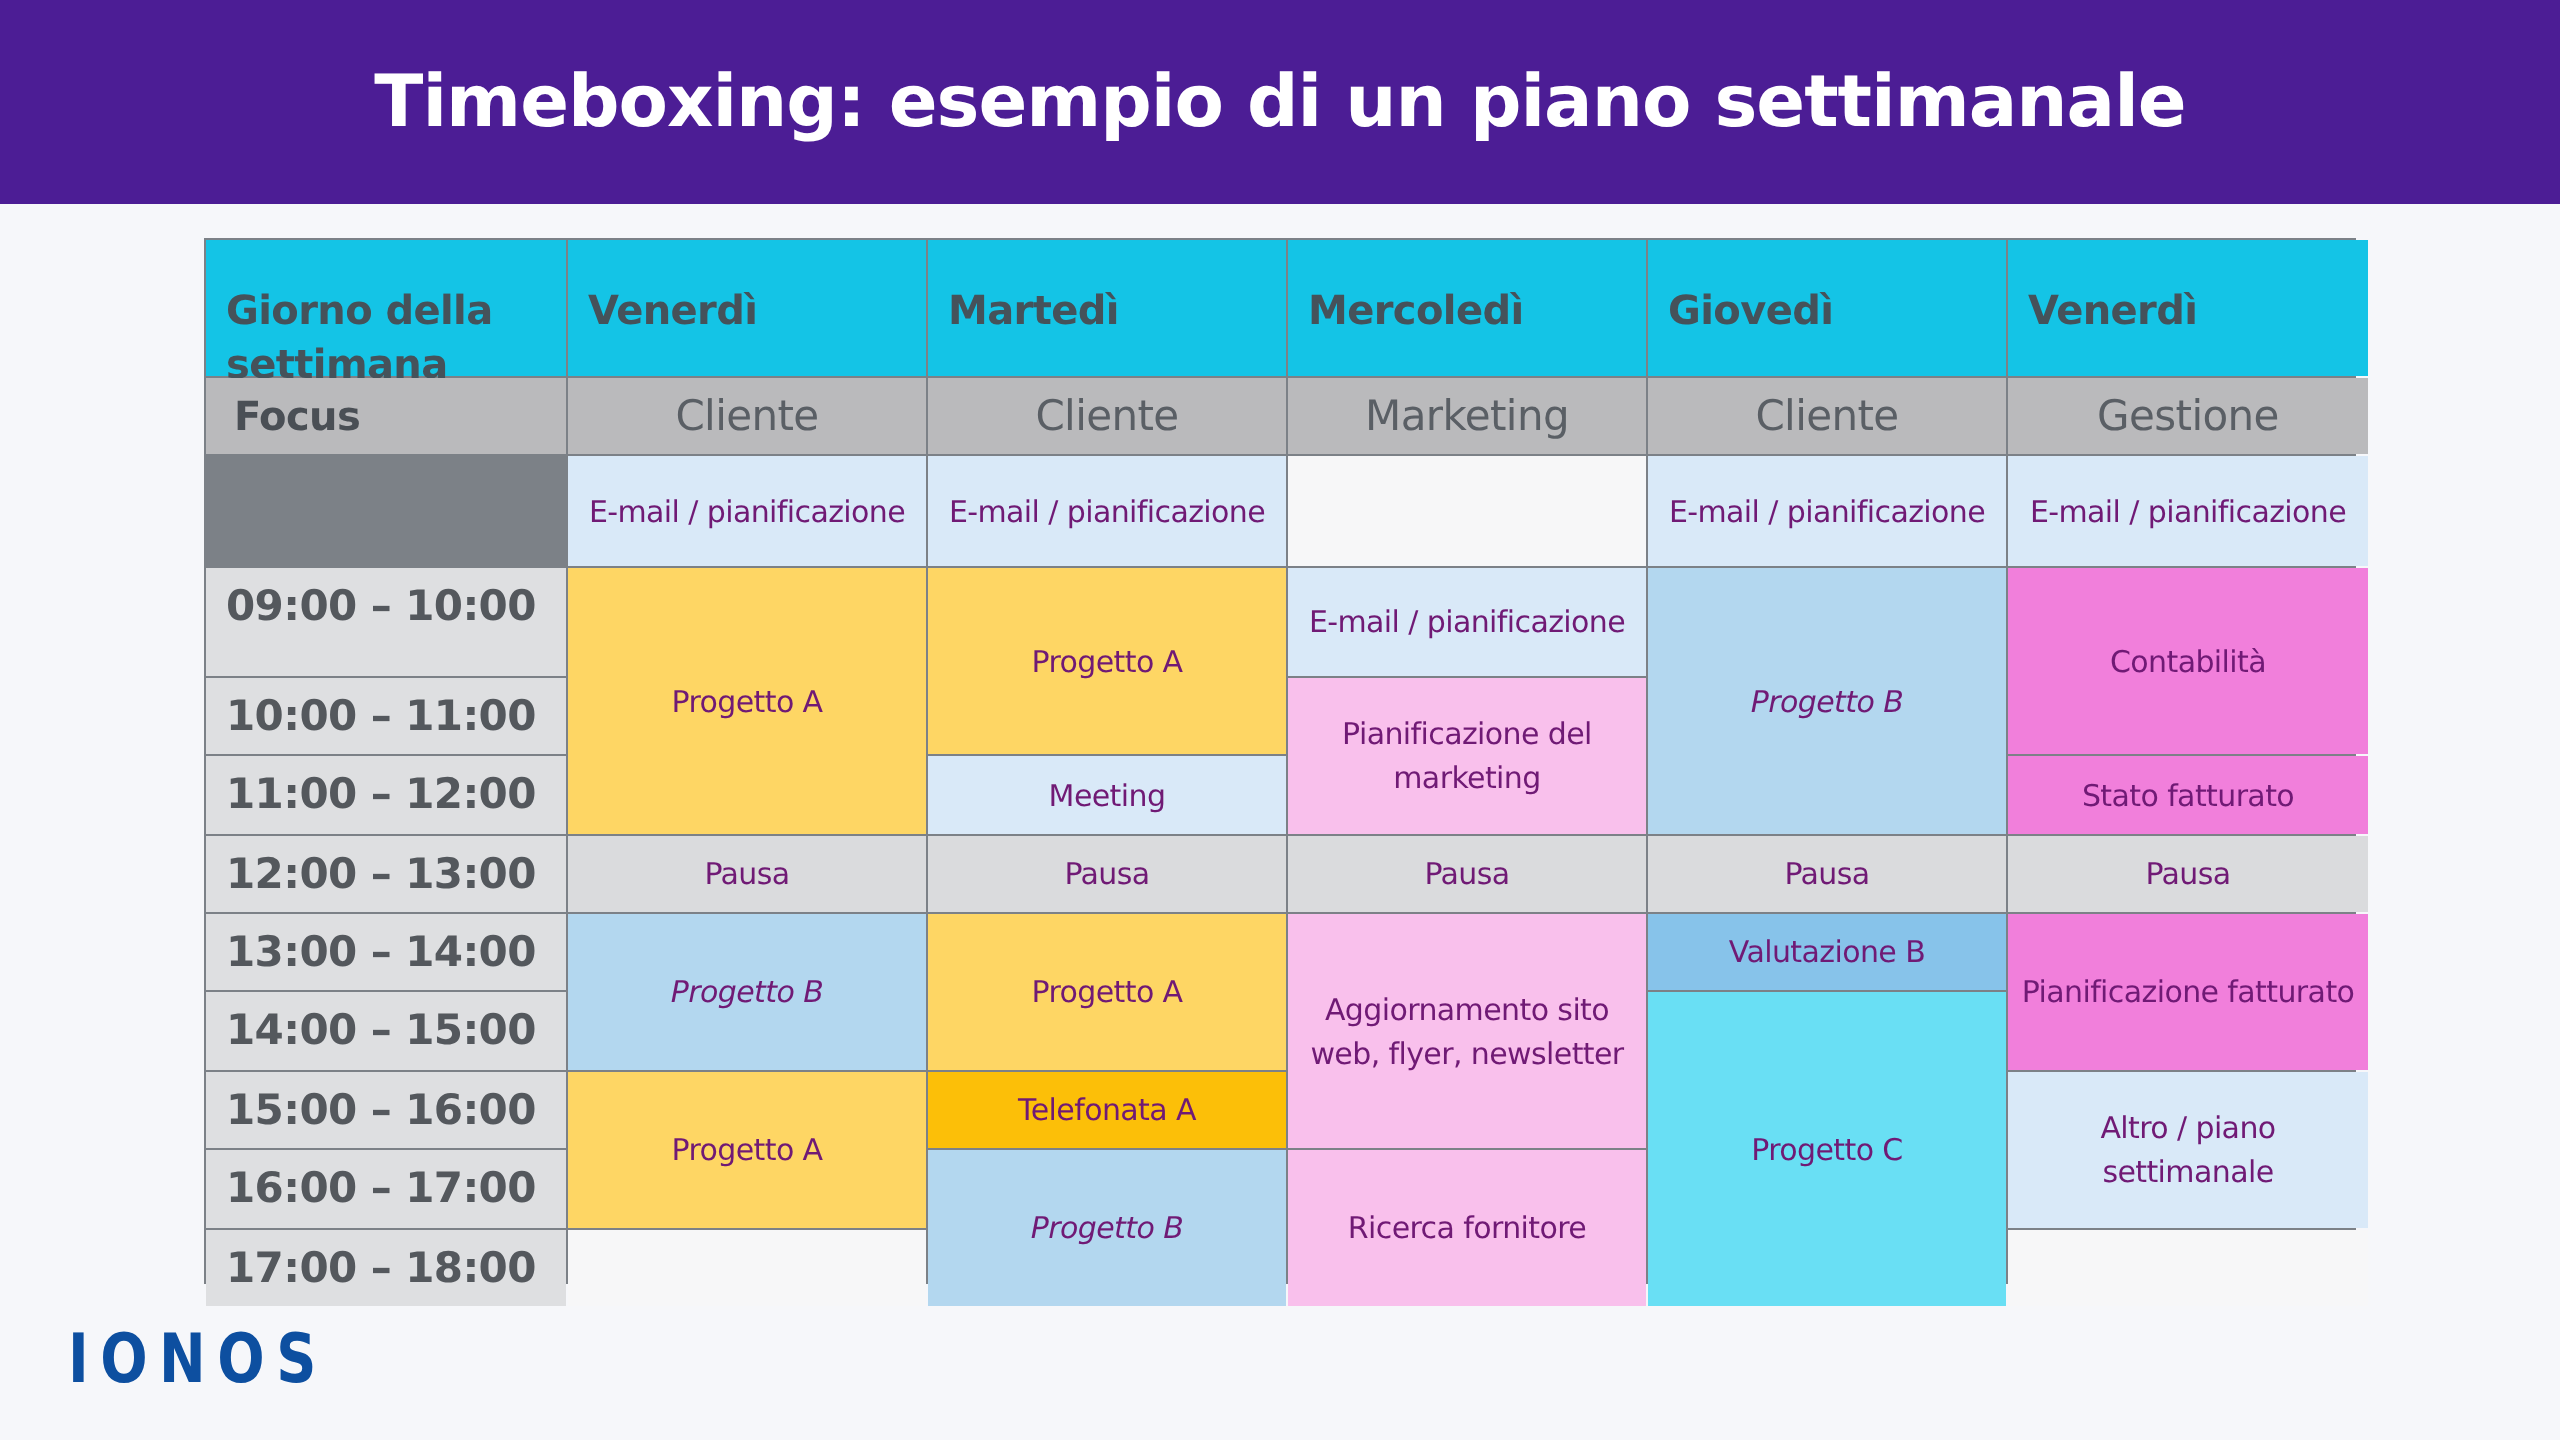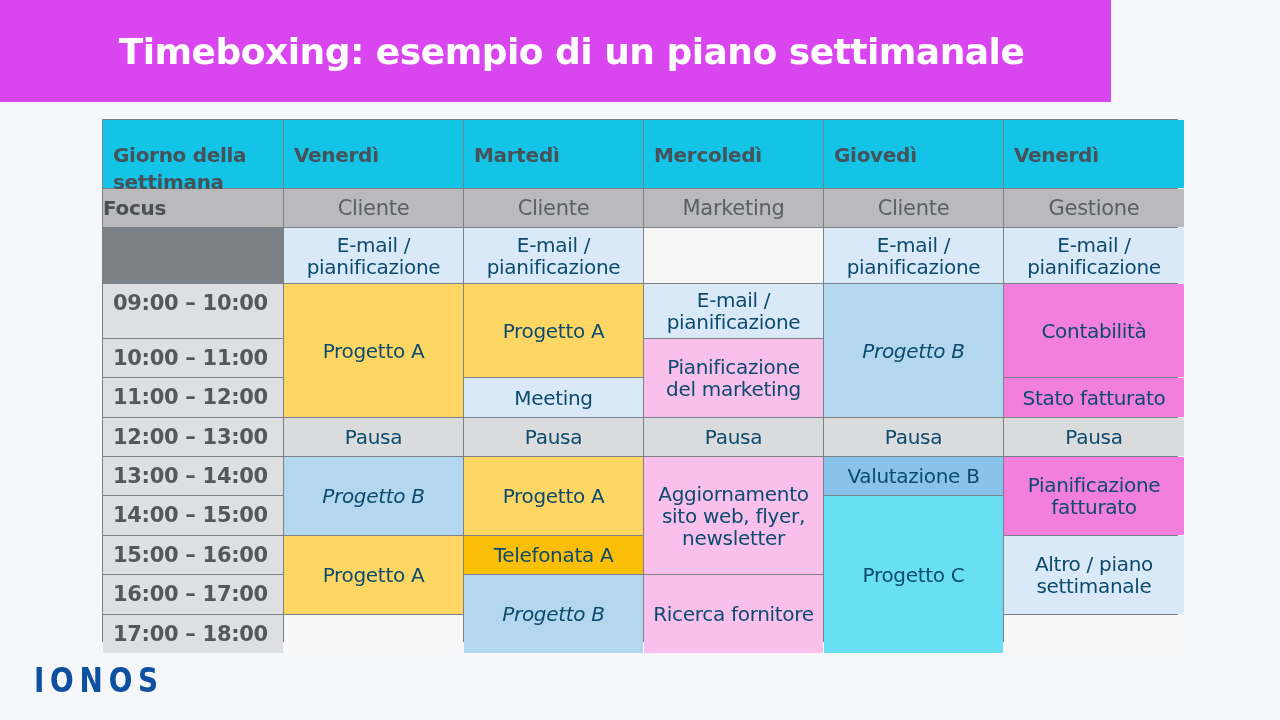--- a/index.html
+++ b/index.html
@@ -1,25 +1,25 @@
 <!DOCTYPE html>
 <html><head>
 <meta charset="utf-8">
 <style>
   html, body { margin:0; padding:0; }
   body { width:1280px; height:720px; background:#f6f7fa; position:relative; overflow:hidden; font-family:"Liberation Sans", sans-serif; }
-  .banner { position:absolute; left:0; top:0; width:1079px; height:102px; background:#d946ef; display:flex; align-items:center; justify-content:center;padding-left:32px; }
+  .banner { position:absolute; left:0; top:0; width:1280px; height:102px; background:#4c1d95; display:flex; align-items:center; justify-content:center; }
   .banner h1 { margin:0; color:#fff; font-family:"DejaVu Sans", sans-serif; font-weight:bold; font-size:36px; letter-spacing:-0.5px; }
   .grid { position:absolute; left:102px; top:119px; width:1076px; height:523px; display:grid;
     grid-template-columns:180px 179px 179px 179px 179px 180px;
     grid-template-rows:68px 38px 55px 54px 38px 39px 38px 38px 39px 38px 39px 38px;
     background:#7c8187; gap:1px; border:1px solid #7c8187; box-sizing:border-box; }
-  .c { display:flex; align-items:center; justify-content:center; text-align:center; font-family:"DejaVu Sans", sans-serif; font-size:20px; color:#0c4a6e; line-height:22px; padding:0 6px; letter-spacing:-0.3px; }
+  .c { display:flex; align-items:center; justify-content:center; text-align:center; font-family:"DejaVu Sans", sans-serif; font-size:15px; color:#701a75; line-height:22px; padding:0 6px; letter-spacing:-0.3px; }
   .hd { background:#14c4e6; align-items:flex-start; justify-content:flex-start; text-align:left; font-weight:bold; font-size:20px; color:#45525a; padding:22px 10px; line-height:27px; }
-  .fl { background:#bababc; justify-content:flex-start; font-weight:bold; font-size:20px; color:#4a4f55; padding-left:0; }
+  .fl { background:#bababc; justify-content:flex-start; font-weight:bold; font-size:20px; color:#4a4f55; padding-left:14px; }
   .fv { background:#bababc; font-size:21px; color:#5a5f65; }
   .tm { background:#dedfe1; justify-content:flex-start; align-items:flex-start; font-weight:bold; font-size:21px; color:#54585d; padding:5px 10px 0; line-height:28px; }
   .lb { background:#d9e9f8; }
   .bl { background:#b3d7ef;font-style:italic; }
   .yl { background:#fed664; }
   .or { background:#fcbf08; }
   .pk { background:#f9c0ec; }
   .mg { background:#f17fdb; }
   .cy { background:#69dff4; }
   .vb { background:#87c3ea; }

